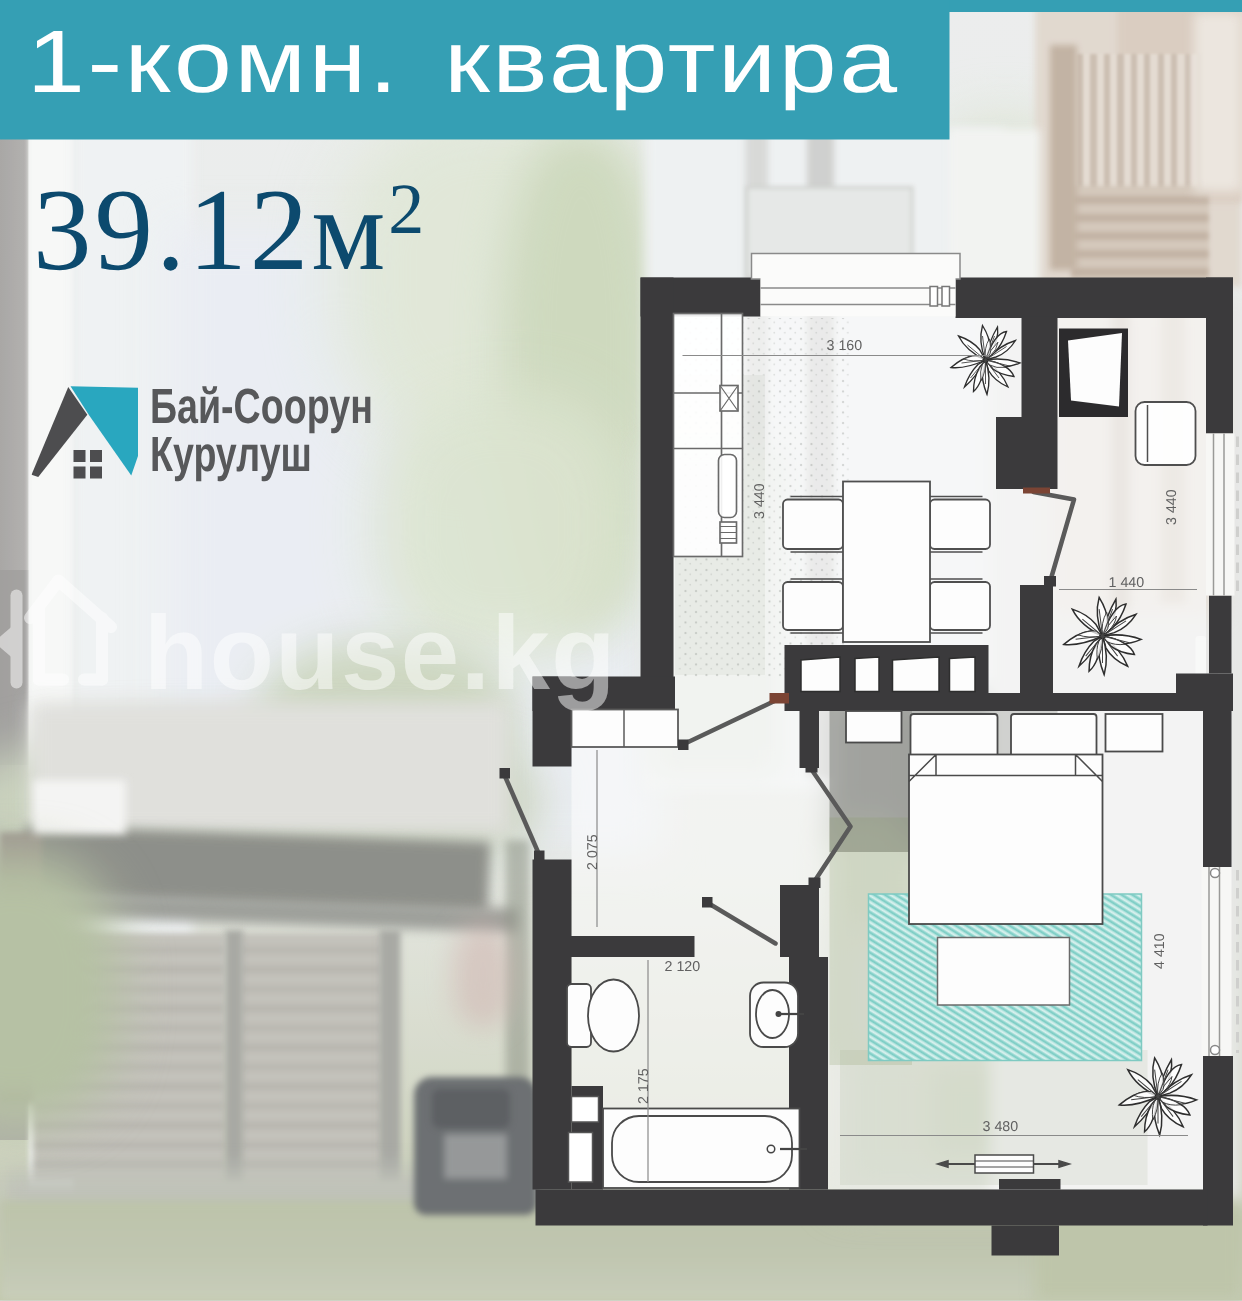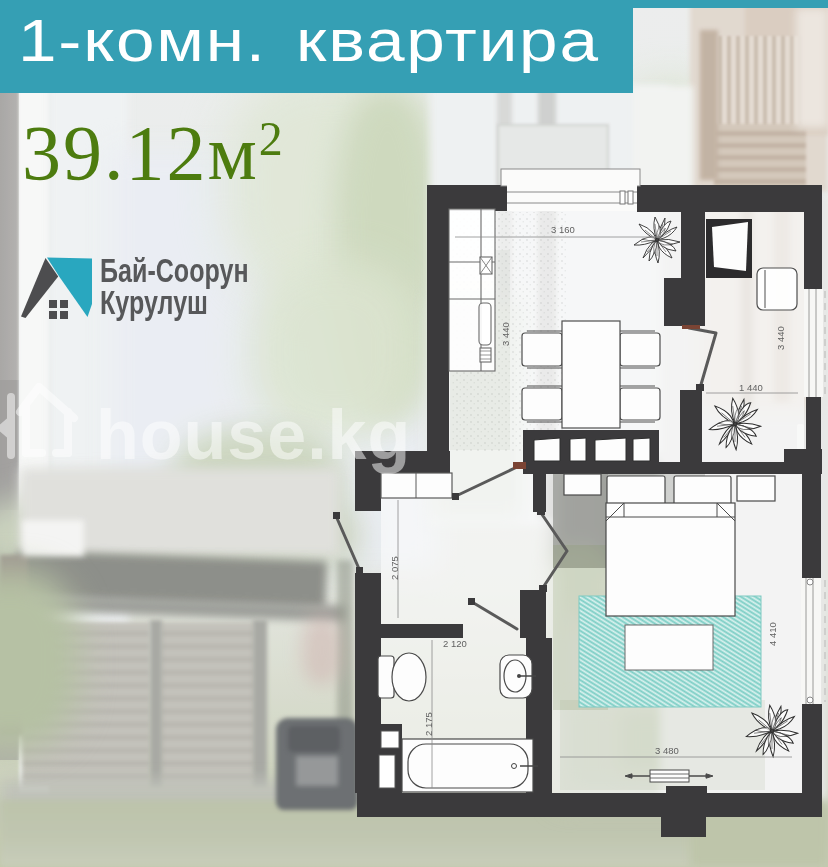--- a/index.html
+++ b/index.html
@@ -313,21 +313,21 @@
     </g>
     <polygon points="11,32 -4,45 11,58" fill="#ffffff"></polygon>
     <text x="96" y="76" fill="#ffffff" font-family="Liberation Sans, sans-serif" font-weight="bold" font-size="70" letter-spacing="1">house.kg</text>
   </svg>
 </div>
 
 <div class="abs" style="left:0;top:0;width:828px;height:8px;background:#359fb4;"></div>
 <div class="abs" style="left:0;top:0;width:633px;height:93px;background:#359fb4;"></div>
 <div class="abs" style="left:18px;top:7px;width:640px;color:#ffffff;font-size:59px;letter-spacing:1.5px;word-spacing:7px;font-family:'Liberation Sans',sans-serif;transform:scaleX(1.175);transform-origin:0 0;">1-комн. квартира</div>
 
-<div class="abs" style="left:22px;top:108px;color:#4d7c0f;font-size:78px;letter-spacing:2px;font-family:'Liberation Serif',serif;">39.12м<span style="font-size:48px;vertical-align:24px;">2</span></div>
+<div class="abs" style="left:22px;top:108px;color:#0c4a6e;font-size:78px;letter-spacing:2px;font-family:'Liberation Serif',serif;">39.12м<span style="font-size:48px;vertical-align:24px;">2</span></div>
 
 <svg class="abs" style="left:21px;top:252px;" width="72" height="70" viewBox="0 0 72 70">
   <polygon points="24.5,6 37.2,24.5 4.5,66 0,64.5" fill="#4d4d4f"></polygon>
   <polygon points="26,5.5 71,6.5 71,52 66.5,65 38.5,25" fill="#29a7bf"></polygon>
   <g fill="#4d4d4f">
     <rect x="28" y="48" width="8" height="8"></rect>
       <rect x="39" y="48" width="8" height="8"></rect>
     <rect x="28" y="59" width="8" height="8"></rect>
       <rect x="39" y="59" width="8" height="8"></rect>
   </g>

